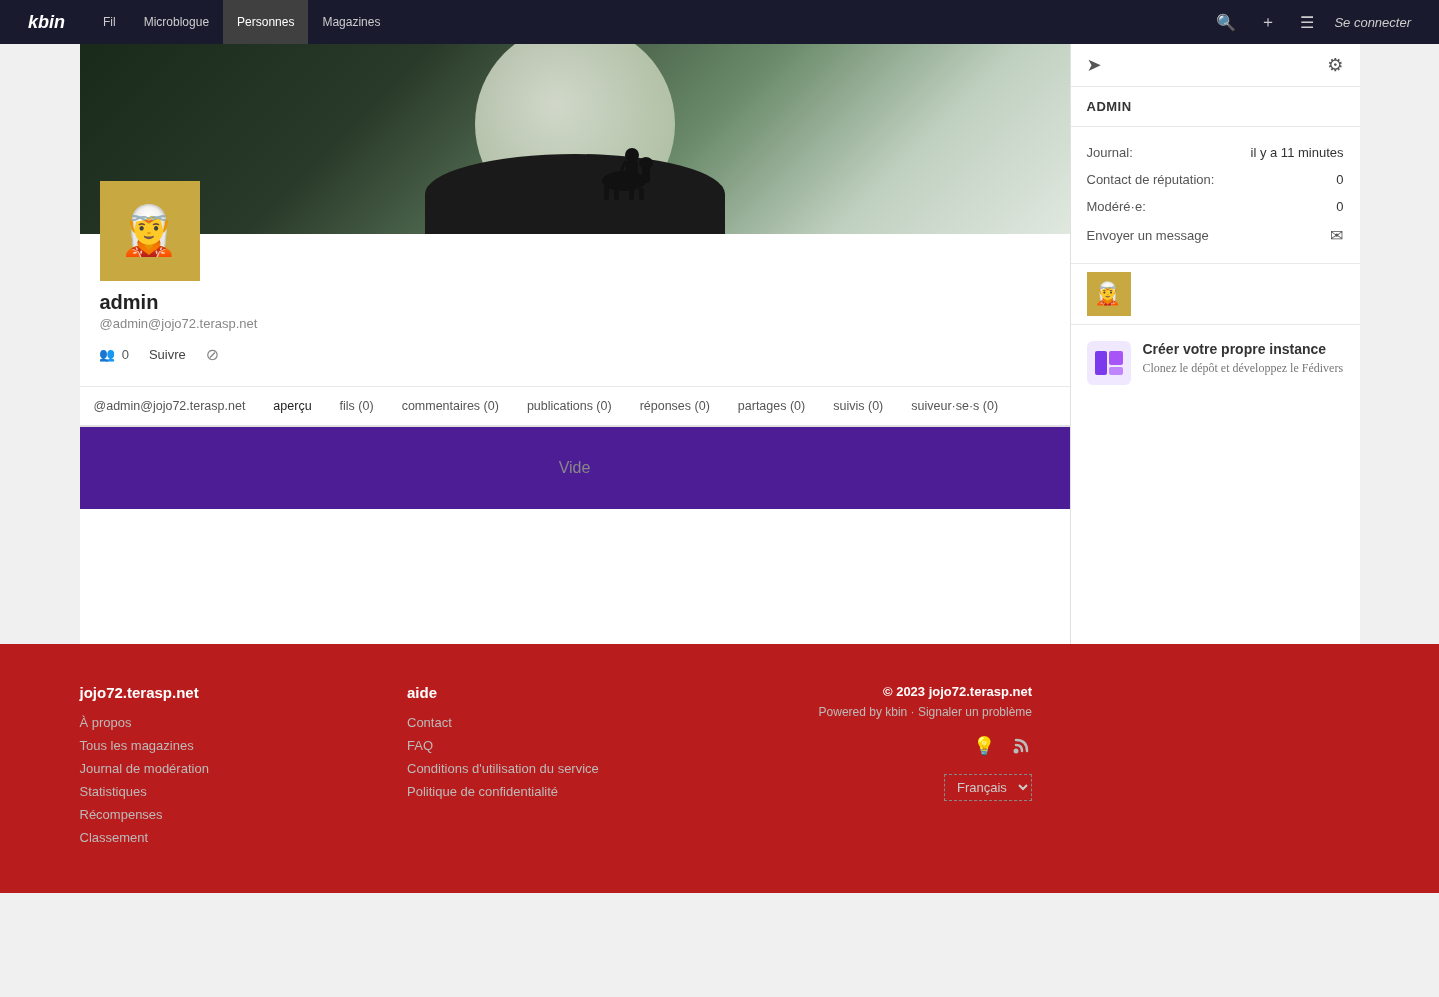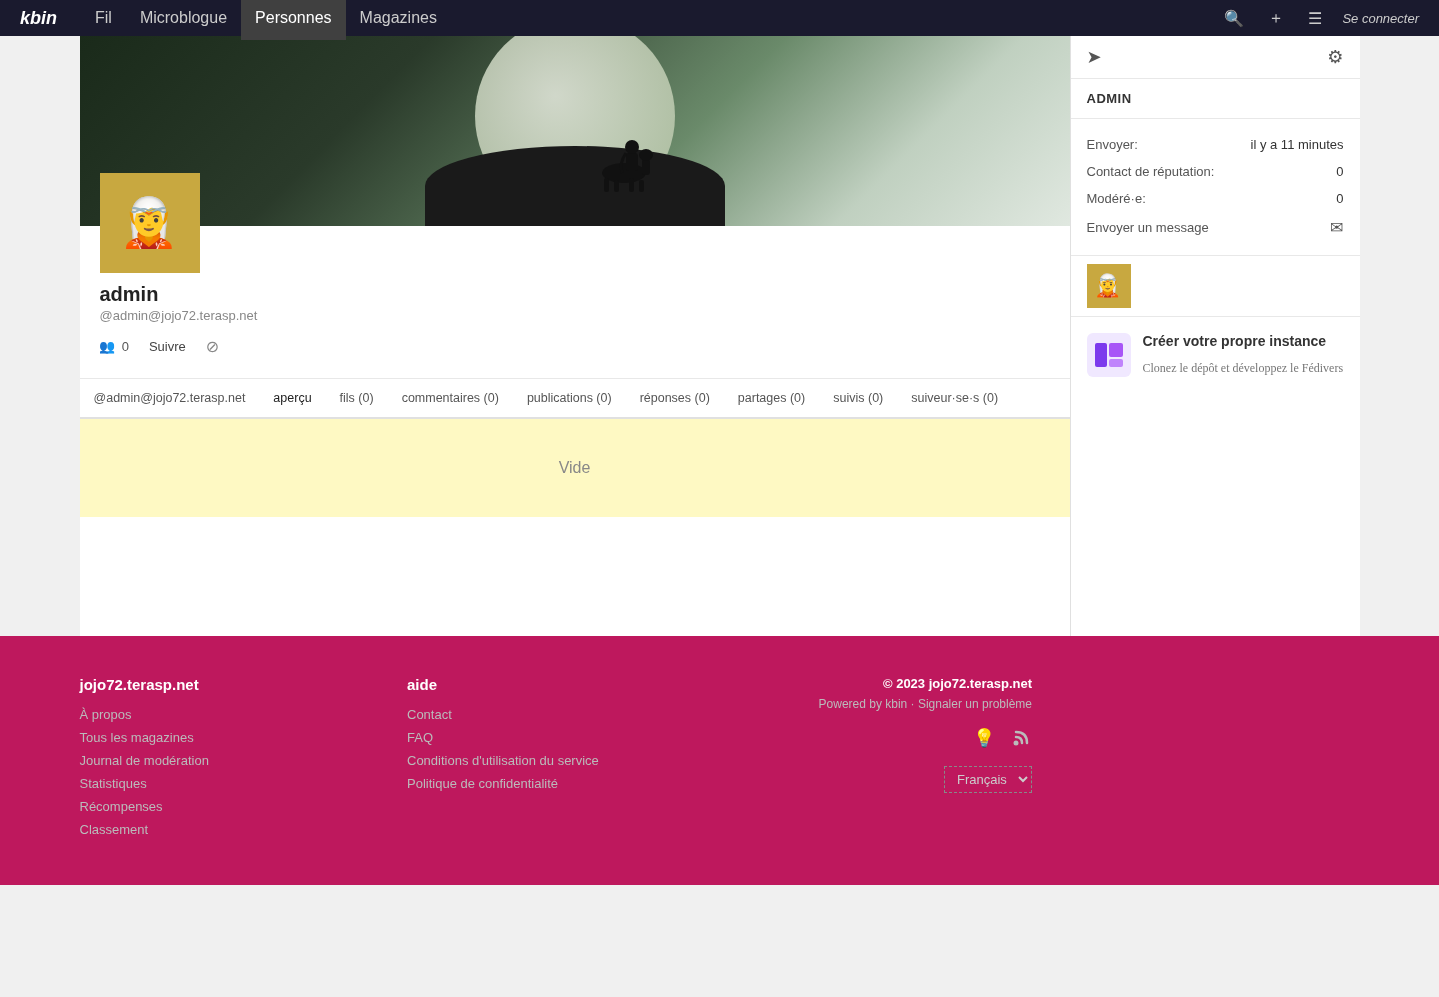--- a/index.html
+++ b/index.html
@@ -3,22 +3,22 @@
   <meta charset="utf-8">
   <style>
     * { box-sizing: border-box; margin: 0; padding: 0; }
     body { font-family: Arial, sans-serif; background: #f0f0f0; color: #333; font-size: 14px; }
 
     
     nav {
       background: #1a1a2e;
       display: flex;
       align-items: center;
-      padding: 0 20px;
-      height: 36px;
+      padding: 0 28px;
+      height: 44px;
       position: sticky;
       top: 0;
       z-index: 100;
     }
     .nav-brand {
       color: #fff;
       font-weight: bold;
       font-size: 18px;
       margin-right: 24px;
       font-style: italic;
@@ -28,21 +28,21 @@
       gap: 0;
       flex: 1;
     }
     .nav-link {
       color: #ccc;
       text-decoration: none;
       padding: 0 14px;
       height: 44px;
       display: flex;
       align-items: center;
-      font-size: 16px;
+      font-size: 12px;
       cursor: pointer;
     }
     .nav-link:hover, .nav-link.active {
       background: #2a2a4e;
       color: #fff;
     }
     .nav-link.active {
       background: #404040;
       color: #fff;
     }
@@ -205,22 +205,22 @@
       text-decoration: none;
     }
     .tab-item.active {
       color: #222;
       border-bottom: 2px solid #333;
       font-weight: 500;
     }
 
     
     .content-panel {
-      background: #fef9c3;
-      padding: 40px 20px;
+      background: #4c1d95;
+      padding: 32px 20px;
       text-align: center;
       color: #888;
       font-size: 16px;
     }
 
     
     .sidebar-top-bar {
       display: flex;
       justify-content: space-between;
       align-items: center;
@@ -290,31 +290,31 @@
     }
     .promo-logo {
       width: 44px;
       height: 44px;
       flex-shrink: 0;
     }
     .promo-title {
       font-size: 14px;
       font-weight: bold;
       color: #333;
-      margin-bottom: 12px;
+      margin-bottom: 4px;
     }
     .promo-subtitle {
       font-size: 12px;
       color: #777;
       font-family: Liberation Serif, serif;
     }
 
     
     footer {
-      background: #be185d;
+      background: #b91c1c;
       color: #aaa;
       padding: 40px 60px;
       margin-top: 0;
     }
     .footer-grid {
       display: grid;
       grid-template-columns: 1fr 1fr 1fr 1fr;
       gap: 30px;
       max-width: 1280px;
       margin: 0 auto;
@@ -482,21 +482,21 @@
       <span class="sidebar-icon">➤</span>
       <span class="sidebar-icon">⚙</span>
     </div>
 
     <div class="sidebar-section">
       <div class="sidebar-username">ADMIN</div>
     </div>
 
     <div class="sidebar-section">
       <div class="sidebar-row">
-        <span>Envoyer:</span>
+        <span>Journal:</span>
         <span class="sidebar-row-value">il y a 11 minutes</span>
       </div>
       <div class="sidebar-row">
         <span>Contact de réputation:</span>
         <span class="sidebar-row-value">0</span>
       </div>
       <div class="sidebar-row">
         <span>Modéré·e:</span>
         <span class="sidebar-row-value">0</span>
       </div>

